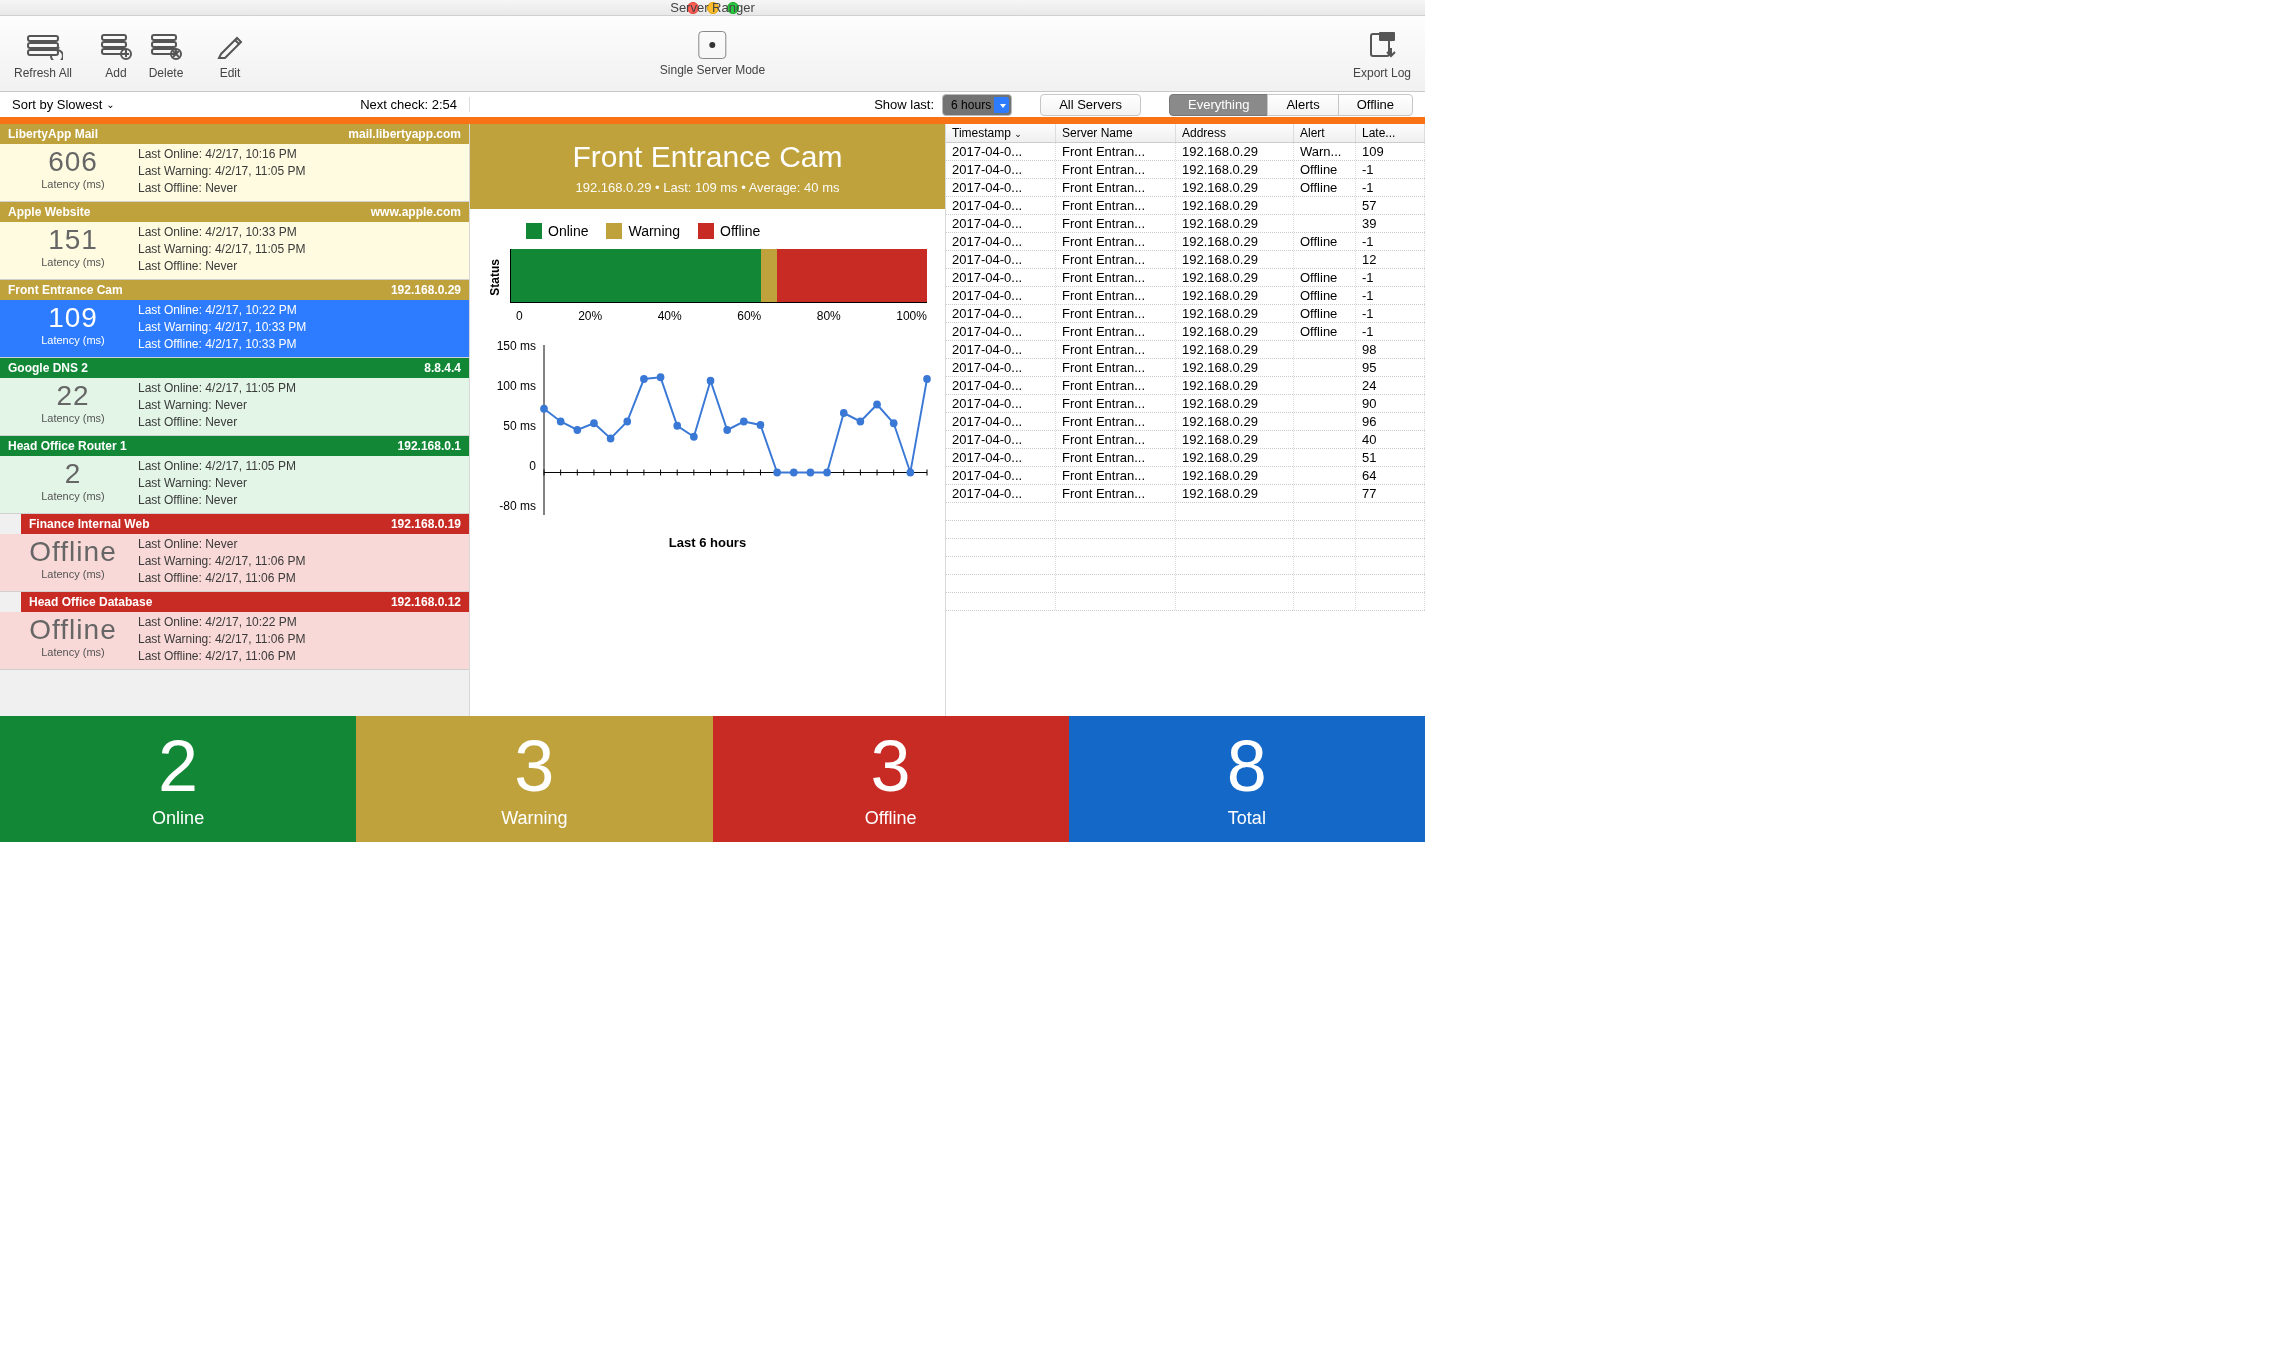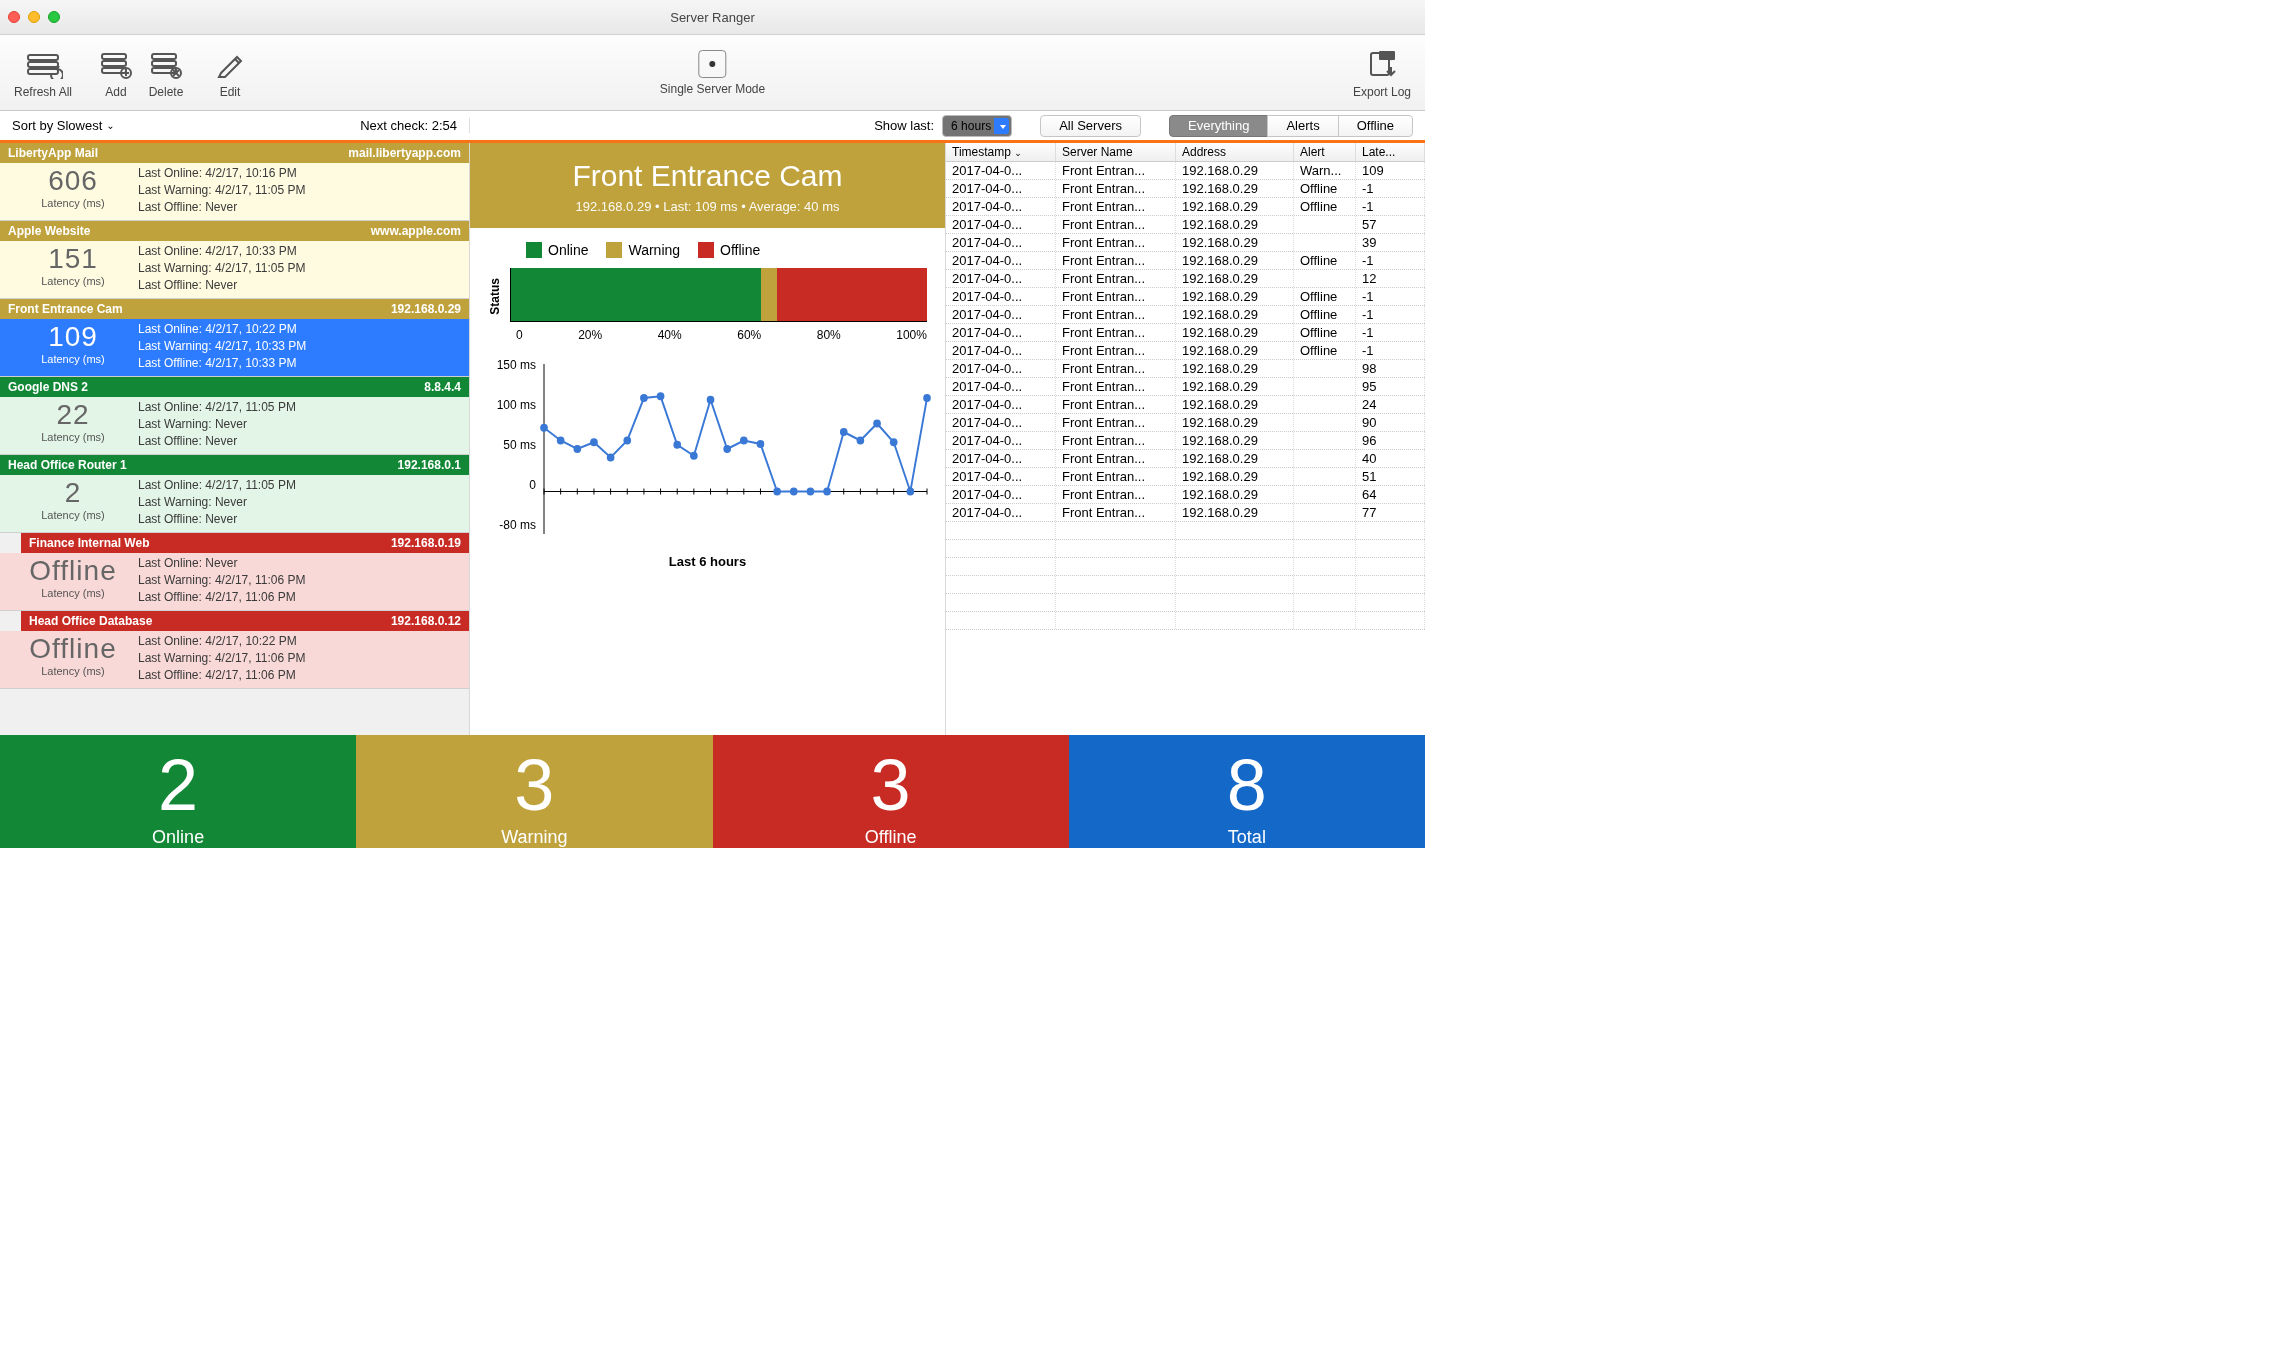--- a/index.html
+++ b/index.html
@@ -1,34 +1,34 @@
 <!DOCTYPE html>
 <html><head>
 <meta charset="utf-8">
 <style>
 * { margin:0; padding:0; box-sizing:border-box; font-family:-apple-system,BlinkMacSystemFont,"Helvetica Neue",Arial,sans-serif; }
 html,body { width:1425px; height:848px; background:#fff; overflow:hidden; }
 
 
-.titlebar { height:35px; background:linear-gradient(#f6f6f6,#e8e8e8); border-bottom:1px solid #d0d0d0; display:flex; align-items:center; padding:0 8px; position:relative; }
+.titlebar { height:16px; background:linear-gradient(#f6f6f6,#e8e8e8); border-bottom:1px solid #d0d0d0; display:flex; align-items:center; padding:0 8px; position:relative;justify-content:center; }
 .traffic { display:flex; gap:8px; }
 .traffic span { width:12px; height:12px; border-radius:50%; display:inline-block; }
 .tl-close{background:#ff5f57;border:1px solid #e33e32;} .tl-min{background:#ffbd2e;border:1px solid #e09e00;} .tl-max{background:#28c940;border:1px solid #17a025;}
 .titlebar .wtitle{position:absolute;left:0;right:0;text-align:center;font-size:13px;color:#444;}
 
 
 .toolbar{height:76px;background:linear-gradient(#fdfdfd,#f1f1f1);border-bottom:1px solid #c8c8c8;display:flex;align-items:center;padding:4px 14px;position:relative;}
 .tb-group{display:flex;gap:24px;}
 .tb-btn{display:flex;flex-direction:column;align-items:center;gap:4px;font-size:12px;color:#444;cursor:pointer;}
 .tb-icon{width:40px;height:34px;display:flex;align-items:center;justify-content:center;}
 .tb-center{position:absolute;left:50%;transform:translateX(-50%);display:flex;flex-direction:column;align-items:center;gap:4px;font-size:12px;color:#444;}
 .tb-right{margin-left:auto;}
 
 
-.filterbar{height:32px;border-bottom:3px solid #f97316;display:flex;align-items:center;font-size:13px;}
+.filterbar{height:32px;border-bottom:7px solid #f97316;display:flex;align-items:center;font-size:13px;}
 .fb-left{width:470px;display:flex;align-items:center;padding:0 12px;justify-content:space-between;border-right:1px solid #ddd;}
 .fb-sort{display:flex;align-items:center;gap:4px;cursor:pointer;}
 .fb-mid{flex:1;display:flex;align-items:center;justify-content:flex-end;padding:0 12px;gap:8px;}
 .sel{height:22px;background:#737373;border:1px solid #bbb;border-radius:4px;padding:0 20px 0 8px;font-size:12px;position:relative;display:inline-flex;align-items:center;}
 .sel::after{content:"";position:absolute;right:2px;top:2px;bottom:2px;width:15px;background:#2d7cff;border-radius:0 3px 3px 0;}
 .sel::before{content:"";position:absolute;right:5px;top:50%;width:0;height:0;border-left:3px solid transparent;border-right:3px solid transparent;border-top:4px solid #fff;transform:translateY(-1px);z-index:1;}
 .btn{height:22px;background:linear-gradient(#fff,#f3f3f3);border:1px solid #c6c6c6;border-radius:4px;padding:0 18px;font-size:13px;display:inline-flex;align-items:center;cursor:pointer;}
 .seg{display:flex;}
 .seg .btn{border-radius:0;margin-left:-1px;}
 .seg .btn:first-child{border-radius:4px 0 0 4px;margin-left:0;}

